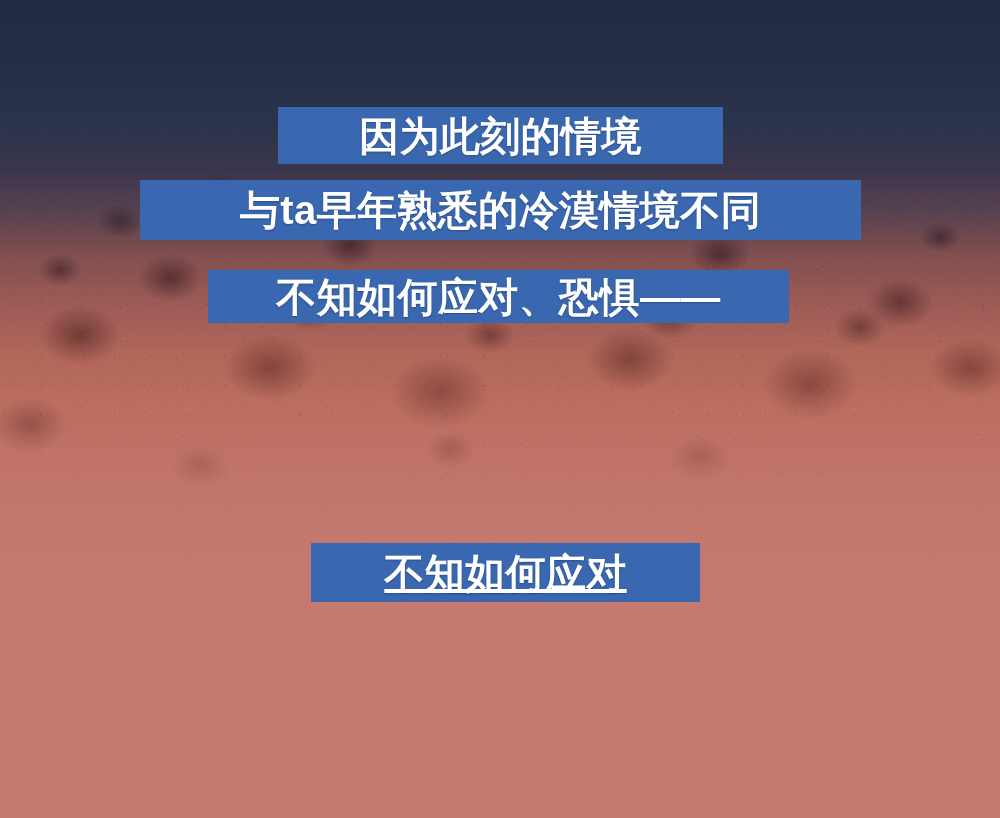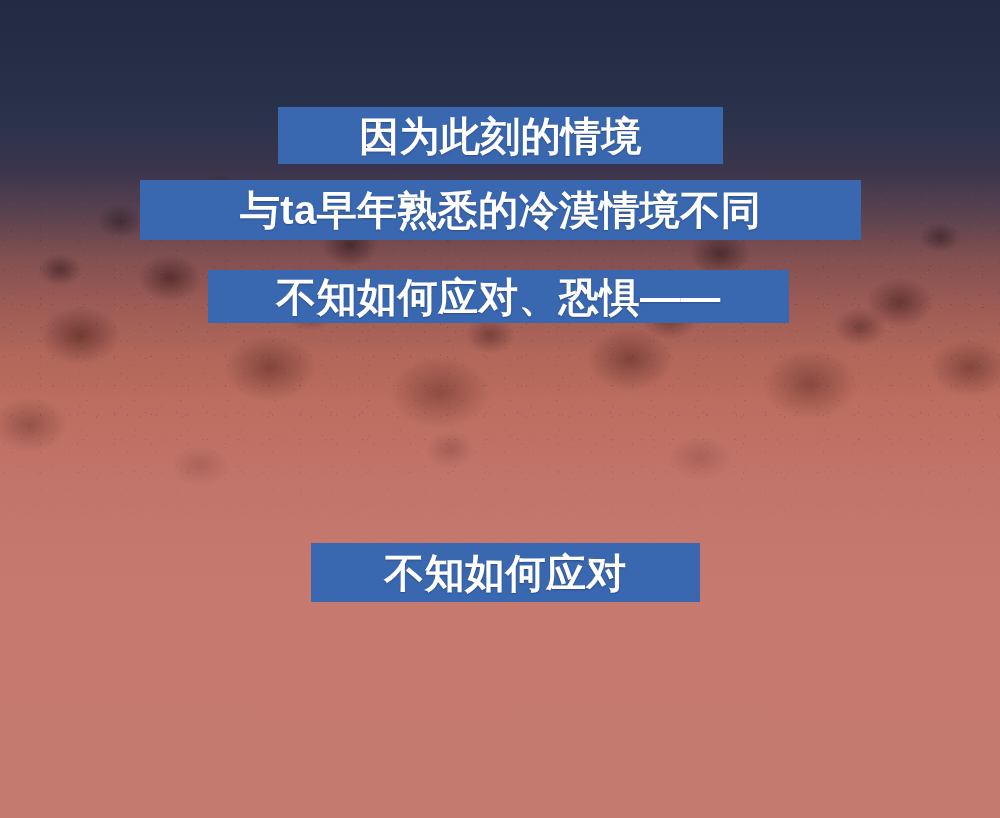--- a/index.html
+++ b/index.html
@@ -145,17 +145,17 @@
 
   <div class="caption" style="left: 278px; top: 88px; width: 445px; height: 57px; font-size: 40px; background: rgb(58, 104, 176); color: rgb(255, 255, 255); margin-top: 19px;">
     <span>因为此刻的情境</span>
   </div>
   <div class="caption" style="left: 140px; top: 180px; width: 721px; height: 60px; font-size: 40px; background: rgb(58, 104, 176); color: rgb(255, 255, 255);">
     <span>与ta早年熟悉的冷漠情境不同</span>
   </div>
   <div class="caption" style="left: 208px; top: 270px; width: 581px; height: 53px; font-size: 40px; background: rgb(58, 104, 176); color: rgb(255, 255, 255);">
     <span>不知如何应对、恐惧——</span>
   </div>
-  <div class="caption" style="left: 311px; top: 543px; width: 389px; height: 59px; font-size: 40px; background: rgb(58, 104, 176); color: rgb(255, 255, 255);">
+  <div class="caption" style="left: 311px; top: 543px; width: 389px; height: 59px; font-size: 40px; background: rgb(58, 104, 176); color: rgb(255, 255, 255); text-decoration: underline;">
     <span>不知如何应对</span>
   </div>
 
 </div>
 
 </body></html>

